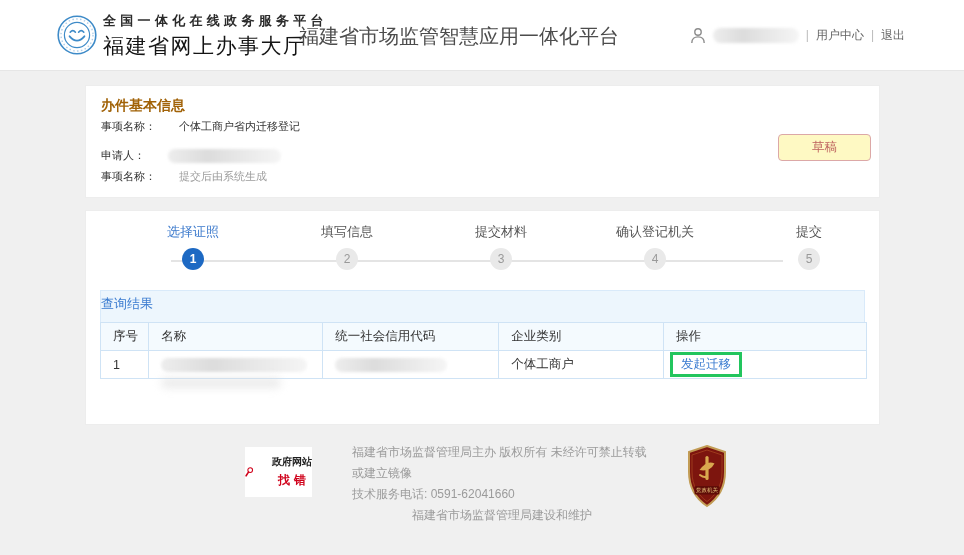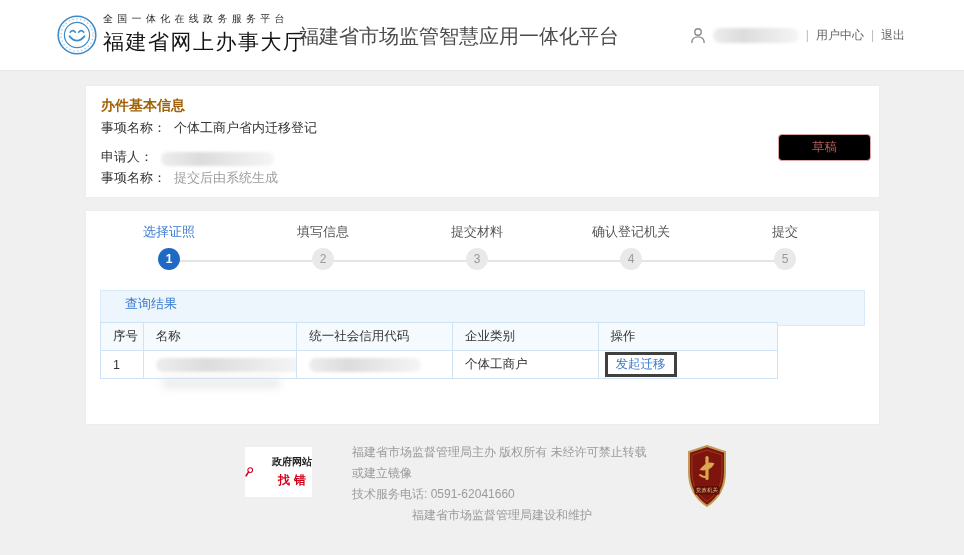--- a/index.html
+++ b/index.html
@@ -3,61 +3,61 @@
 <meta charset="utf-8">
 <style>
   * { margin:0; padding:0; box-sizing:border-box; }
   body { background:#e9e9e9; font-family:"Liberation Sans","DejaVu Sans",sans-serif; }
   .page { position:relative; width:964px; height:555px; background:#f0f0f0; overflow:hidden; }
 
   
   .header { position:absolute; top:0; left:0; width:964px; height:71px; background:#fff; border-bottom:1px solid #e6e6e6; }
   .logo-icon { position:absolute; left:57px; top:15px; width:40px; height:40px; }
   .logo-text { position:absolute; left:103px; top:12px; }
-  .logo-small { font-size:10px; font-weight:normal; color:#2b2b2b; letter-spacing:4.3px; white-space:nowrap; }
+  .logo-small { font-size:13px; font-weight:bold; color:#2b2b2b; letter-spacing:4.3px; white-space:nowrap; }
   .logo-big { font-size:21px; font-weight:normal; font-family:"Liberation Serif","DejaVu Serif",serif; color:#141414; letter-spacing:1.5px; margin-top:2px; white-space:nowrap; }
   .platform-title { position:absolute; left:299px; top:23px; font-size:20px; color:#4c4c4c; white-space:nowrap; }
   .user-area { position:absolute; right:59px; top:24px; height:22px; display:flex; align-items:center; gap:7px; font-size:12px; color:#666; }
   .user-area .sep { color:#bbb; }
   .user-link { color:#666; cursor:pointer; text-decoration:none; }
   .redact { background:linear-gradient(90deg,#ededed 0%,#dcdcdc 35%,#e6e6e6 60%,#f5f5f5 100%); border-radius:8px; filter:blur(1.6px); }
   .user-redact { width:86px; height:15px; }
 
   
   .card { position:absolute; left:85px; width:795px; background:#fff; border:1px solid #ededed; }
   .card1 { top:85px; height:113px; }
   .card2 { top:210px; height:215px; }
 
   .ci-title { position:absolute; left:15px; top:11px; font-size:14px; font-weight:bold; color:#a16207; }
-  .ci-row { position:absolute; left:15px; font-size:13px; color:#333; display:flex; align-items:flex-end; }
+  .ci-row { position:absolute; left:15px; font-size:11px; color:#333; display:flex; align-items:flex-end;gap:15px; }
   .ci-val { margin-left:8px; }
   .ci-muted { color:#9c9c9c; }
   .applicant-redact { width:113px; height:14px; margin-left:8px; }
-  .draft-btn { position:absolute; right:8px; top:48px; width:93px; height:27px; background:#000000; border:1px solid #dca8a7; border-radius:4px; color:#bc5f5c; font-size:12.5px; text-align:center; line-height:25px; cursor:pointer; }
+  .draft-btn { position:absolute; right:8px; top:48px; width:93px; height:27px; background:#fef9c3; border:1px solid #dca8a7; border-radius:4px; color:#bc5f5c; font-size:12.5px; text-align:center; line-height:25px; cursor:pointer; }
 
   
   .steps { position:absolute; left:83px; top:12px; width:616px; height:64px; }
   .steps-line { position:absolute; left:2px; right:2px; top:37px; height:2px; background:#e4e4e4; }
-  .step { position:absolute; top:0; transform:translateX(-50%); text-align:center; }
+  .step { position:absolute; top:0; transform:translateX(-50%); text-align:center;margin-left:24px; }
   .step-label { font-size:13px; color:#555; white-space:nowrap; margin-bottom:7px; }
   .step-circle { position:relative; z-index:2; width:22px; height:22px; margin:0 auto; border-radius:50%; background:#e9e9e9; color:#999; font-size:12px; line-height:22px; text-align:center; }
   .step.active .step-label { color:#3b79cc; }
   .step.active .step-circle { background:#1d69c3; color:#fff; font-weight:bold; }
 
   
-  .result-bar { position:absolute; left:14px; right:14px; top:79px; height:36px; background:#edf6fd; border:1px solid #d9eafa; line-height:26px; padding-left:24px; font-size:13px; color:#3a7bd0; }
-  .tbl { position:absolute; left:14px; top:111px; width:678px; border-collapse:collapse; font-size:12.5px; color:#333; table-layout:fixed; }
+  .result-bar { position:absolute; left:14px; right:14px; top:79px; height:36px; background:#edf6fd; border:1px solid #d9eafa; line-height:26px; font-size:13px; color:#3a7bd0; }
+  .tbl { position:absolute; left:14px; top:111px; width:767px; border-collapse:collapse; font-size:12.5px; color:#333; table-layout:fixed; }
   .tbl th, .tbl td { border:1px solid #cfe3f5; height:28px; padding:0 4px 0 12px; text-align:left; font-weight:normal; overflow:hidden; }
   .tbl th { background:#f4fafe; }
   .cell-redact { display:inline-block; height:14px; vertical-align:middle; }
   .name-redact { width:146px; }
   .code-redact { width:112px; }
   .ghost-smudge { position:absolute; left:75px; top:167px; width:120px; height:10px; background:#dadada; border-radius:6px; filter:blur(4px); opacity:.55; }
   .action-link { color:#3a7bd0; text-decoration:none; cursor:pointer; }
-  .red-box { display:inline-block; border:3px solid #404040; padding:1px 8px; margin-left:-6px; }
+  .red-box { display:inline-block; border:3px solid #22c55e; padding:1px 8px; margin-left:-6px; }
 
   
   .footer-logo { position:absolute; left:245px; top:447px; width:67px; height:50px; background:#fff; display:flex; align-items:center; justify-content:center; gap:18px; cursor:pointer; }
   .fl-texts { display:flex; flex-direction:column; align-items:center; }
   .fl-t1 { font-size:10px; font-weight:bold; color:#1e1e1e; white-space:nowrap; }
   .fl-t2 { font-size:12px; font-weight:bold; color:#d0021b; letter-spacing:4px; margin-top:3px; text-indent:4px; }
   .footer-text { position:absolute; left:352px; top:442px; width:300px; font-size:12px; color:#9b9b9b; line-height:21px; }
   .ft-center { text-align:center; }
   .badge { position:absolute; left:686px; top:445px; width:42px; height:63px; cursor:pointer; }
 </style>

